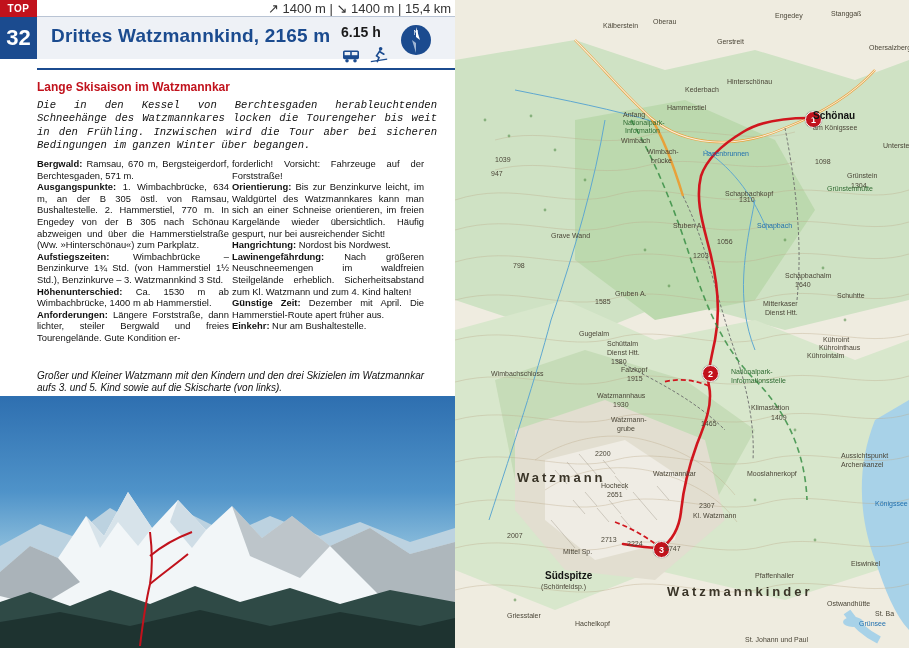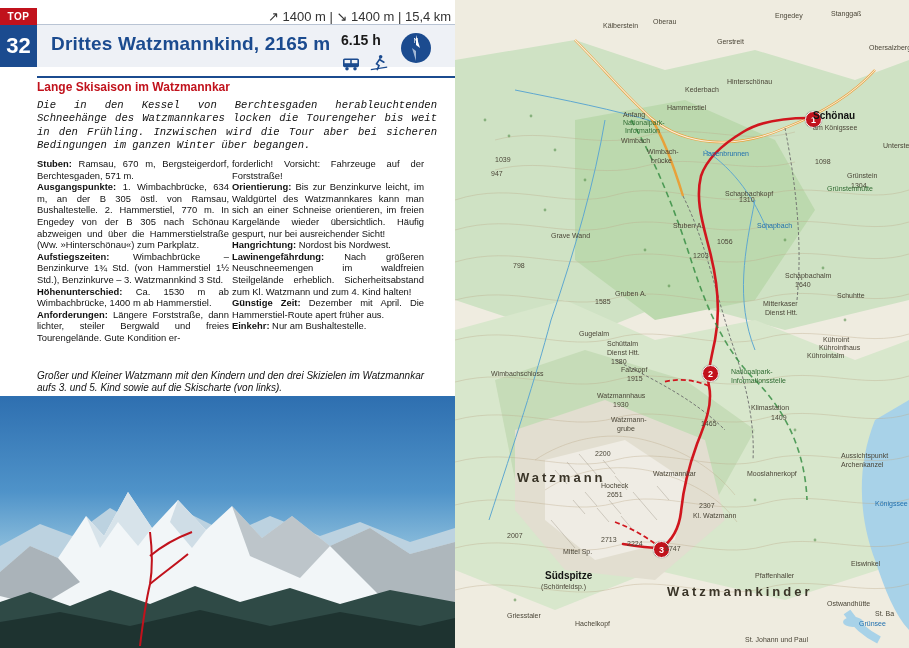--- a/index.html
+++ b/index.html
@@ -8,21 +8,21 @@
     background:#ffffff;
     font-family:"Liberation Sans", sans-serif;
     color:#1a1a1a;
   }
   .page{position:relative;width:909px;height:648px;}
 
   
   .left{position:absolute;left:0;top:0;width:455px;height:648px;background:#fff;}
 
   
-  .hdr{position:absolute;left:0;top:8px;width:501px;height:78px;}
+  .hdr{position:absolute;left:0;top:0;width:501px;height:78px;}
   .top-badge{
     position:absolute;left:0;top:0;width:37px;height:17px;
     background:#c1121c;color:#fff;font-size:10px;font-weight:bold;
     letter-spacing:.5px;display:flex;align-items:center;justify-content:center;
   }
   .num-badge{
     position:absolute;left:0;top:17px;width:37px;height:42px;
     background:#1b4b8f;color:#fff;font-size:22px;font-weight:bold;
     display:flex;align-items:center;justify-content:center;
   }
@@ -136,21 +136,21 @@
         <text x="20" y="15" font-size="7" fill="#fff" text-anchor="middle" font-family="Liberation Sans">N</text>
       </svg>
 
       <div class="hdr-rule"></div>
     </div>
 
     <div class="sub">Lange Skisaison im Watzmannkar</div>
     <div class="lead">Die in den Kessel von Berchtesgaden herableuchtenden Schneehänge des Watzmannkares locken die Tourengeher bis weit in den Frühling. Inzwischen wird die Tour aber bei sicheren Bedingungen im ganzen Winter über begangen.</div>
 
     <div class="col a" id="colA">
-        <p><span class="k">Stuben:</span><span> Ramsau, 670 m, Bergsteigerdorf, Berchtesgaden, 571 m.</span></p>
+        <p><span class="k">Bergwald:</span><span> Ramsau, 670 m, Bergsteigerdorf, Berchtesgaden, 571 m.</span></p>
         <p><span class="k">Ausgangspunkte:</span><span> 1. Wimbachbrücke, 634 m, an der B 305 östl. von Ramsau, Bushaltestelle. 2. Hammerstiel, 770 m. In Engedey von der B 305 nach Schönau abzweigen und über die Hammerstielstraße (Ww. »Hinterschönau«) zum Parkplatz.</span></p>
         <p><span class="k">Aufstiegszeiten:</span><span> Wimbachbrücke – Benzinkurve 1¾ Std. (von Hammerstiel 1½ Std.), Benzinkurve – 3. Watzmannkind 3 Std.</span></p>
         <p><span class="k">Höhenunterschied:</span><span> Ca. 1530 m ab Wimbachbrücke, 1400 m ab Hammerstiel.</span></p>
         <p><span class="k">Anforderungen:</span><span> Längere Forststraße, dann lichter, steiler Bergwald und freies Tourengelände. Gute Kondition er-</span></p>
       </div>
     <div class="col b" id="colB">
         <p><span>forderlich! Vorsicht: Fahrzeuge auf der Forststraße!</span></p>
         <p><span class="k">Orientierung:</span><span> Bis zur Benzinkurve leicht, im Waldgürtel des Watzmannkares kann man sich an einer Schneise orientieren, im freien Kargelände wieder übersichtlich. Häufig gespurt, nur bei ausreichender Sicht!</span></p>
         <p><span class="k">Hangrichtung:</span><span> Nordost bis Nordwest.</span></p>
         <p><span class="k">Lawinengefährdung:</span><span> Nach größeren Neuschneemengen im waldfreien Steilgelände erheblich. Sicherheitsabstand zum Kl. Watzmann und zum 4. Kind halten!</span></p>

